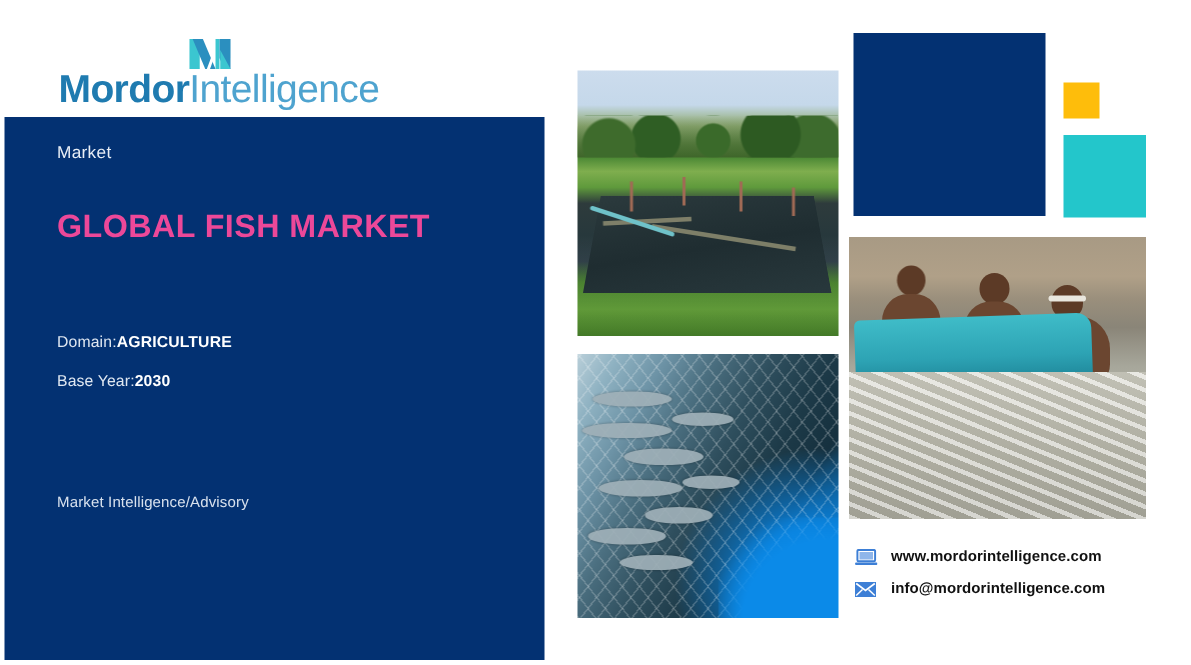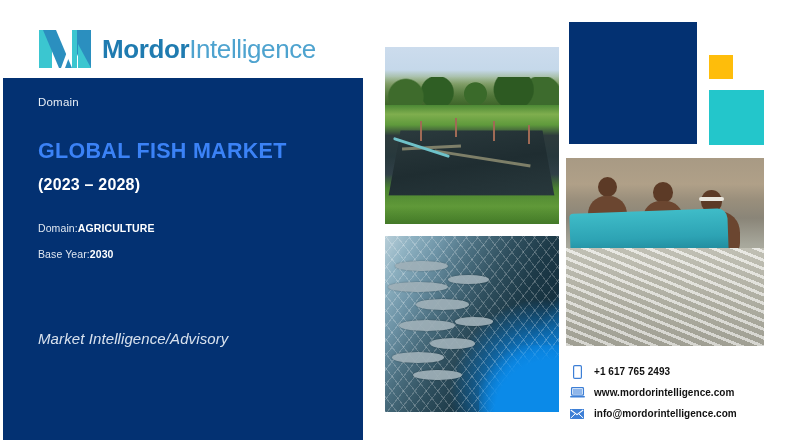--- a/index.html
+++ b/index.html
@@ -30,25 +30,26 @@
     left: 3px;
     top: 78px;
     width: 360px;
     height: 362px;
     background: #033172;
   }
 
   
   #logo-area {
     position: absolute;
-    left: 39px;
+    left: 28px;
     top: 26px;
     height: 46px;
     display: flex;
     align-items: center;
+    flex-direction: column;
   }
   #logo-mark {
     width: 52px;
     height: 38px;
     display: block;
   }
   #logo-text {
     margin-left: 11px;
     font-size: 26px;
     letter-spacing: -0.4px;
@@ -72,21 +73,21 @@
     font-size: 11.5px;
     color: #e8eef6;
     letter-spacing: 0.2px;
   }
   .lp-title {
     position: absolute;
     left: 38px;
     top: 140px;
     font-size: 21.5px;
     font-weight: bold;
-    color: #3b82f6;
+    color: #ec4899;
     letter-spacing: 0.3px;
     line-height: 1.1;
   }
   .lp-subtitle {
     position: absolute;
     left: 38px;
     top: 176px;
     font-size: 16px;
     font-weight: bold;
     color: #ffffff;
@@ -105,24 +106,23 @@
     font-weight: bold;
   }
   #meta-domain   { top: 222px; }
   #meta-baseyear { top: 248px; }
   #meta-forecast { top: 272px; }
 
   .lp-tagline {
     position: absolute;
     left: 38px;
     top: 330px;
-    font-size: 15px;
+    font-size: 10px;
     color: #d9e2ee;
     letter-spacing: 0.1px;
-    font-style: italic;
   }
 
   
   .tile { position: absolute; overflow: hidden; }
 
   
   #photo-pond {
     left: 385px; top: 47px; width: 174px; height: 177px;
     background:
       linear-gradient(180deg, rgba(255,255,255,0) 62%, rgba(0,0,0,.12) 100%),
@@ -286,23 +286,22 @@
       <polygon points="38,0 52,0 52,38 44,38 38,24" fill="#2b8fbf"></polygon>
       <polygon points="39,38 39,14 52,38" fill="#3bc6d0"></polygon>
     </svg>
     <div id="logo-text">
       <span class="mordor">Mordor</span><span class="intelligence">Intelligence</span>
     </div>
   </div>
 
   <div id="left-panel"></div>
 
-  <div class="lp-report">Domain</div>
+  <div class="lp-report">Market</div>
   <div class="lp-title">GLOBAL FISH MARKET</div>
-  <div class="lp-subtitle">(2023 – 2028)</div>
 
   <div class="lp-meta" id="meta-domain"><span>Domain:</span><b>AGRICULTURE</b></div>
   <div class="lp-meta" id="meta-baseyear"><span>Base Year:</span><b>2030</b></div>
 
   <div class="lp-tagline">Market Intelligence/Advisory</div>
 
   <div class="tile" id="photo-pond">
     <div class="treeline"></div>
     <div class="pond"></div>
     <div class="walk2"></div>
@@ -339,28 +338,20 @@
     <div class="person" style="left:39%;top:23%;width:20%;height:21%"></div>
     <div class="head" style="left:68%;top:17%;width:11%;height:12%"></div>
     <div class="band" style="left:67%;top:21%;width:13%"></div>
     <div class="person" style="left:64%;top:28%;width:24%;height:26%"></div>
     <div class="netcloth"></div>
     <div class="catch"></div>
   </div>
 
   <div id="contact">
 
-    <div class="contact-row">
-      <span class="contact-ico">
-        <svg width="9" height="14" viewBox="0 0 9 14">
-          <rect x="0.6" y="0.6" width="7.8" height="12.8" rx="1.2" fill="none" stroke="#3d7fd6" stroke-width="1.2"></rect>
-        </svg>
-      </span>
-      <span class="contact-txt">+1 617 765 2493</span>
-    </div>
 
     <div class="contact-row">
       <span class="contact-ico">
         <svg width="15" height="11" viewBox="0 0 15 11">
           <rect x="1.6" y="0.6" width="11.8" height="7.6" rx="0.8" fill="none" stroke="#3d7fd6" stroke-width="1.3"></rect>
           <rect x="3" y="2" width="9" height="5" fill="#8fb6ea"></rect>
           <rect x="0" y="9" width="15" height="1.6" rx="0.8" fill="#3d7fd6"></rect>
         </svg>
       </span>
       <span class="contact-txt">www.mordorintelligence.com</span>

